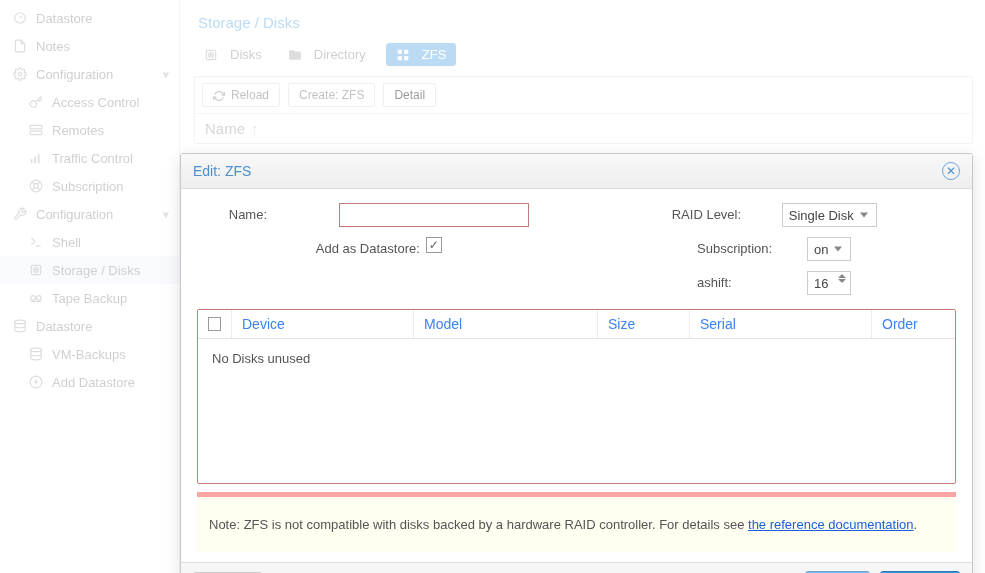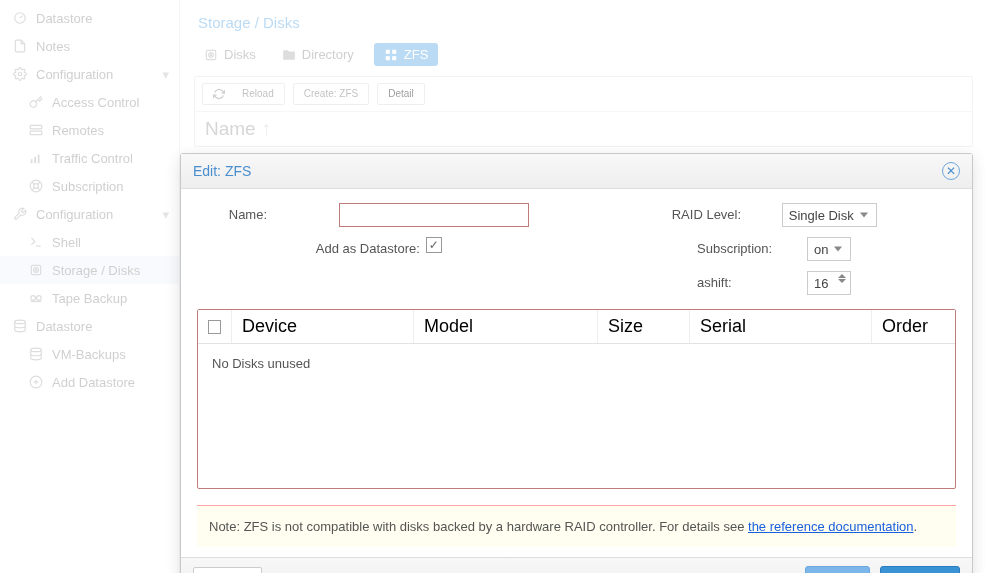--- a/index.html
+++ b/index.html
@@ -13,30 +13,30 @@
 .nav-item.child { padding-left: 28px; }
 .nav-item.selected { background: #eef3f9; color: #888; }
 .nav-item .icon { width: 16px; height: 16px; margin-right: 8px; display:inline-flex; align-items:center; justify-content:center; color:#aaa; }
 .nav-item .exp { margin-left:auto; color:#bbb; }
 .nav-item span.label { white-space: nowrap; }
 
 
 .main { flex: 1; padding: 8px 12px 0 14px; min-width: 0; }
 .breadcrumb { color: #55a4e3; font-size: 15px; padding: 6px 0 12px 4px; }
 .tabs { display:flex; gap: 14px; align-items:center; padding: 0 4px 10px 4px; }
-.tab { display:flex; align-items:center; gap:6px; color:#888; padding:4px 6px; cursor:pointer; }
+.tab { display:flex; align-items:center; gap:12px; color:#888; padding:4px 6px; cursor:pointer; }
 .tab .icon { color:#aaa; }
 .tab.active { background:#55a4e3; color:#fff; border-radius:3px; padding:4px 10px; }
 .tab.active .icon { color:#fff; }
 
 .panel { border:1px solid #e1e1e1; border-radius:2px; }
 .toolbar { display:flex; gap:8px; padding:6px 7px; border-bottom:1px solid #e8e8e8; }
-.btn { border:1px solid #d8d8d8; background:#fff; color:#666; padding:4px 10px; border-radius:2px; font-size:10px; display:inline-flex; align-items:flex-start; gap:17px; cursor:pointer; }
+.btn { border:1px solid #d8d8d8; background:#fff; color:#666; padding:4px 10px; border-radius:2px; font-size:12px; display:inline-flex; align-items:flex-end; gap:6px; cursor:pointer; }
 .btn.disabled { color:#000000; }
-.grid-header { padding:6px 10px; color:#999; font-size:19px; display:flex; gap:6px; }
+.grid-header { padding:6px 10px; color:#999; font-size:15px; display:flex; gap:6px; }
 
 
 .overlay { position:absolute; inset:0; background:rgba(255,255,255,0.6); }
 
 
 .modal { position:absolute; left:180px; top:153px; width:793px; background:#fff; border:1px solid #c8c8c8; border-radius:3px; box-shadow:0 4px 16px rgba(0,0,0,0.12); display:flex; flex-direction:column; }
 .modal-header { background:linear-gradient(#f8f8f8,#eeeeee); border-bottom:1px solid #ddd; padding:8px 12px; display:flex; align-items:center; justify-content:space-between; }
 .modal-title { color:#4a8ecf; font-size:14px; }
 .modal-close { width:18px; height:18px; border:1px solid #6ba6dd; border-radius:50%; color:#4a8ecf; display:flex; align-items:center; justify-content:center; font-size:12px; cursor:pointer; }
 
@@ -51,30 +51,30 @@
 .select.spinner::after { content:""; }
 .caret { position:absolute; right:8px; top:50%; transform:translateY(-50%); width:0; height:0; border-left:4px solid transparent; border-right:4px solid transparent; border-top:5px solid #888; }
 .spin-btns { position:absolute; right:4px; top:2px; display:flex; flex-direction:column; gap:1px; }
 .spin-btns div { width:0; height:0; border-left:4px solid transparent; border-right:4px solid transparent; }
 .spin-btns .up { border-bottom:4px solid #888; }
 .spin-btns .dn { border-top:4px solid #888; }
 .checkbox { width:16px; height:16px; border:1px solid #999; display:inline-flex; align-items:center; justify-content:center; color:#666; font-size:12px; }
 
 .disklist { margin-top:14px; border:1px solid #c07b7b; border-radius:2px; }
 .disklist-head { display:flex; border-bottom:1px solid #e2e2e2; background:#fff; }
-.dh-cell { padding:6px 10px; color:#000000; font-size:18px; border-right:1px solid #eee; }
+.dh-cell { padding:6px 10px; color:#3b82f6; font-size:14px; border-right:1px solid #eee; }
 .dh-cell:last-child { border-right:none; }
 .dh-cb { width:34px; display:flex; align-items:center; justify-content:center; }
 .dh-device { flex:0 0 182px; }
 .dh-model { flex:0 0 184px; }
 .dh-serial { flex:0 0 182px; }
 .dh-size { flex:0 0 92px; }
 .dh-order { flex:1; }
 .disklist-body { height:144px; padding:12px 14px; color:#555; }
-.note { background:#fffef0; border-top:1px solid #fca5a5; padding:13px 12px; color:#555; margin-top:16px; }
+.note { background:#fffef0; border-top:5px solid #fca5a5; padding:20px 12px; color:#555; margin-top:8px; }
 .note a { color:#1a5fdc; text-decoration:underline; cursor:pointer; }
 
 .modal-footer { background:linear-gradient(#f7f7f7,#eeeeee); border-top:1px solid #ddd; padding:8px 12px; display:flex; align-items:center; }
 .help-btn { border:1px solid #ccc; background:#fff; color:#555; padding:4px 10px; border-radius:2px; display:inline-flex; align-items:center; gap:6px; cursor:pointer; }
 .spacer { flex:1; }
 .primary-btn { background:#7bb7ea; color:#fff; border:1px solid #6ba6dd; padding:5px 22px; border-radius:3px; cursor:pointer;text-decoration:underline; }
 .primary-btn.strong { background:#3892d3; border-color:#2b7bc0; }
 .footer-gap { width:10px; }
 
 svg { display:block; }

